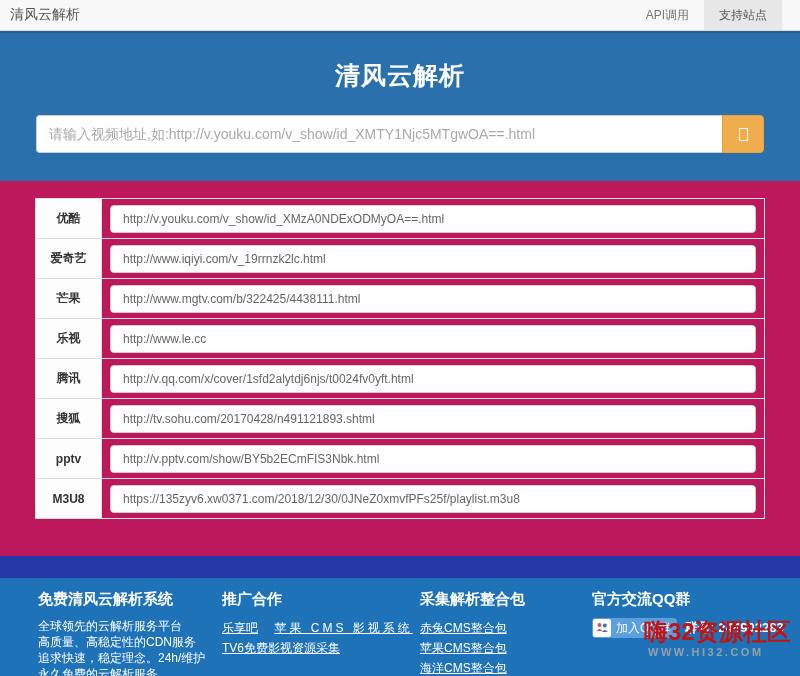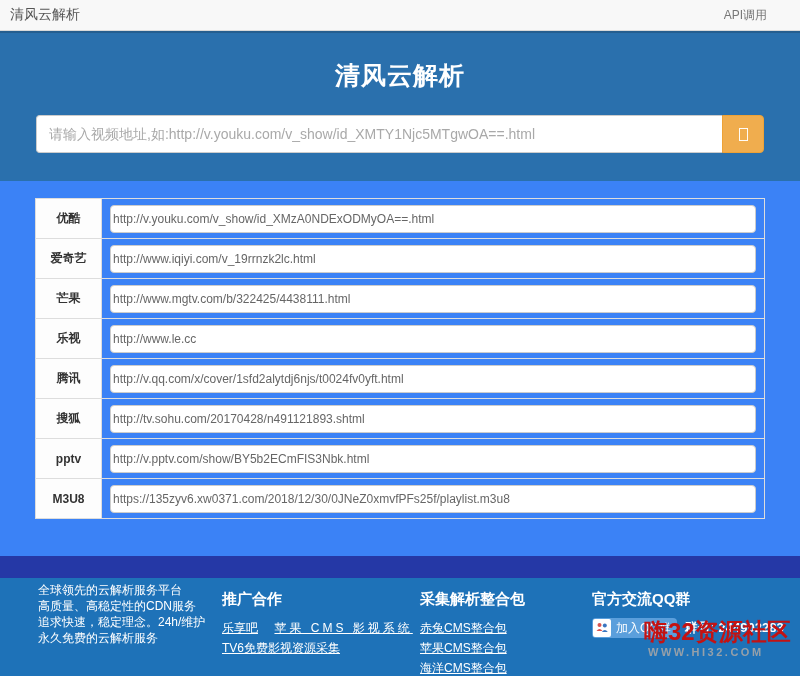--- a/index.html
+++ b/index.html
@@ -42,31 +42,31 @@
   }
   .search-input::placeholder { color: #a9a9a9; }
   .search-btn {
     width: 42px; height: 38px; background: #f0ad4e; border: 1px solid #eea236;
     border-radius: 0 4px 4px 0; cursor: pointer;
     display: flex; align-items: center; justify-content: center;
   }
   .tofu { display:block; width: 9px; height: 13px; border: 1px solid rgba(255,255,255,0.95); }
 
   
-  .content { padding: 17px 35px 0 35px; background: #3b82f6; height: 375px; }
+  .content { padding: 17px 35px 0 35px; background: #be185d; height: 375px; }
   table.examples { width: 100%; border-collapse: collapse; }
   table.examples td { border: 1px solid #ddd; height: 40px; }
   td.lbl {
     width: 66px; text-align: center; vertical-align: middle;
     font-size: 12px; font-weight: bold; color: #333; background: #fdfdfd;
   }
   td.val { padding: 5px 8px; vertical-align: middle; }
   .url-input {
     width: 100%; height: 28px; border: 1px solid #ccc; border-radius: 4px;
-    padding: 0 2px; font-size: 12px; color: #666; outline: none; background: #fff;
+    padding: 0 12px; font-size: 12px; color: #666; outline: none; background: #fff;
   }
 
   
   .band { height: 22px; background: #2538a6; }
   .footer {
     background: #1e72b8; color: #fff;
     height: 98px; padding: 4px 0 0 38px;
     display: flex; align-items: flex-start;
     position: relative;
   }
@@ -105,20 +105,21 @@
     letter-spacing: 2.5px; white-space: nowrap; z-index: 5;
   }
 </style>
 </head>
 <body>
 
 <div class="navbar">
   <div class="brand">清风云解析</div>
   <div class="nav-right">
     <div class="nav-item">API调用</div>
+    <div class="nav-item active">支持站点</div>
   </div>
 </div>
 
 <div class="hero">
   <h1 class="hero-title">清风云解析</h1>
   <div class="search-group">
     <input class="search-input" type="text" placeholder="请输入视频地址,如:http://v.youku.com/v_show/id_XMTY1Njc5MTgwOA==.html" style="">
     <button class="search-btn">
       <span class="tofu"></span>
     </button>
@@ -161,20 +162,21 @@
         <td class="val"><input class="url-input" type="text" value="https://135zyv6.xw0371.com/2018/12/30/0JNeZ0xmvfPFs25f/playlist.m3u8" style=""></td>
       </tr>
     </tbody>
   </table>
 </div>
 
 <div class="band"></div>
 
 <div class="footer">
   <div class="fcol c1">
+    <h4>免费清风云解析系统</h4>
     <p class="about-line">全球领先的云解析服务平台</p>
     <p class="about-line">高质量、高稳定性的CDN服务</p>
     <p class="about-line">追求快速，稳定理念。24h/维护</p>
     <p class="about-line">永久免费的云解析服务</p>
   </div>
 
   <div class="fcol c2">
     <h4>推广合作</h4>
     <div>
       <a class="flink">乐享吧</a>

